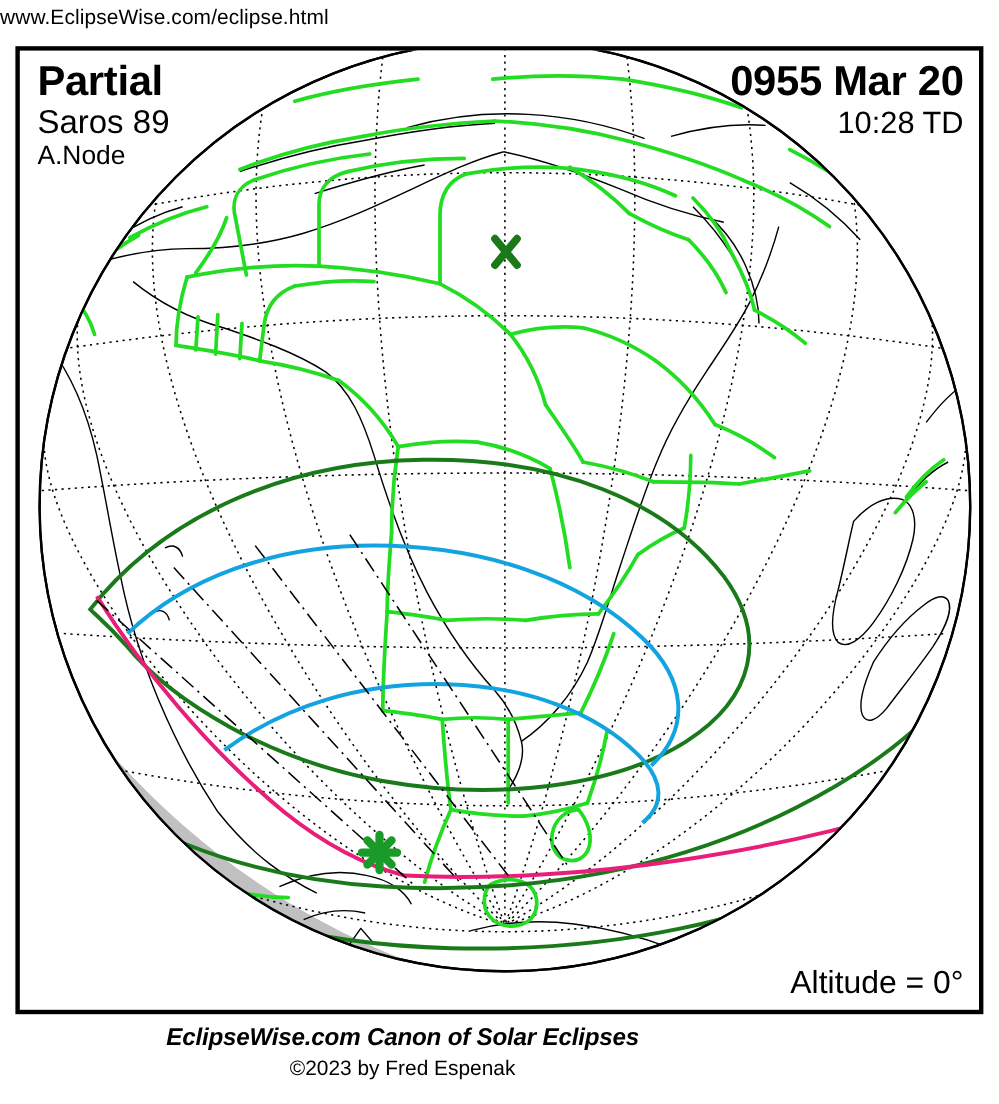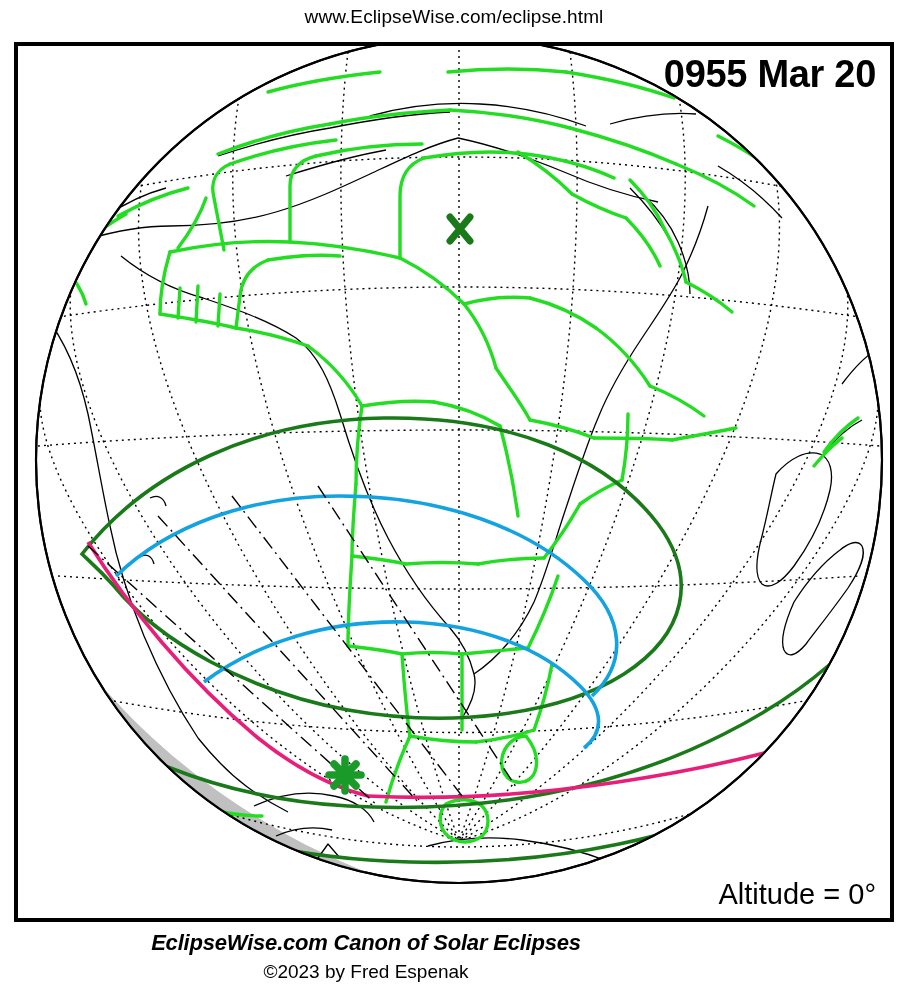--- a/index.html
+++ b/index.html
@@ -1,19 +1,19 @@
 <!DOCTYPE html>
 <html><head>
 <meta charset="utf-8">
 <style>
   html,body{margin:0;padding:0;background:#ffffff;}
   body{width:908px;height:1004px;font-family:"Liberation Sans",sans-serif;color:#000;}
   .page{position:relative;width:908px;height:1004px;overflow:hidden;}
 
-  .url-bar{position:absolute;left:0;top:6px;width:908px;text-align:center;
+  .url-bar{position:absolute;left:0;top:6px;width:908px;text-align:left;
            font-size:19px;letter-spacing:0.1px;}
 
   .frame{position:absolute;left:14px;top:42px;width:880px;height:880px;
          border:4px solid #000;box-sizing:border-box;background:#fff;}
 
   .map-svg{position:absolute;left:0;top:0;width:872px;height:872px;display:block;}
 
   .corner{position:absolute;z-index:5;line-height:1.08;}
   .tl{left:16px;top:8px;text-align:left;}
   .tr{right:14px;top:8px;text-align:right;}
@@ -264,23 +264,29 @@
           <line x1="0" y1="-16" x2="0" y2="16"></line>
           <line x1="-11" y1="-11" x2="11" y2="11"></line>
           <line x1="-11" y1="11" x2="11" y2="-11"></line>
         </g>
         <circle cx="0" cy="0" r="7" fill="#1a9a28"></circle>
       </g>
 
       <circle cx="441" cy="414" r="423" fill="none" stroke="#000" stroke-width="2.2"></circle>
     </svg>
 
+    <div class="corner tl">
+      <div class="t-type">Partial</div>
+      <div class="t-saros">Saros  89</div>
+      <div class="t-node">A.Node</div>
+    </div>
 
     <div class="corner tr">
       <div class="t-date">0955 Mar 20</div>
+      <div class="t-td">10:28 TD</div>
     </div>
 
 
     <div class="corner br">
       <div class="t-d1">Altitude =  0°</div>
     </div>
 
   </div>
 
   <div class="footer">

